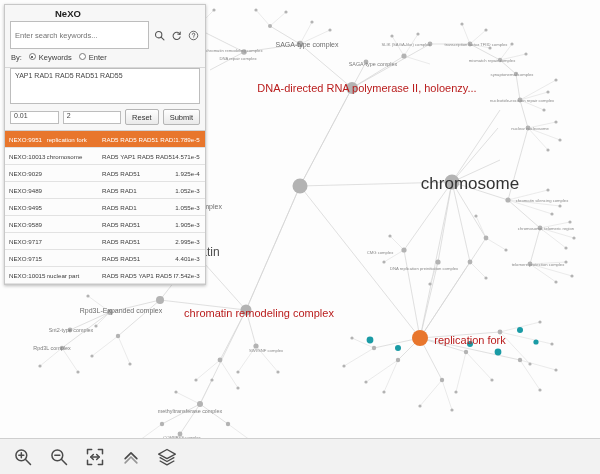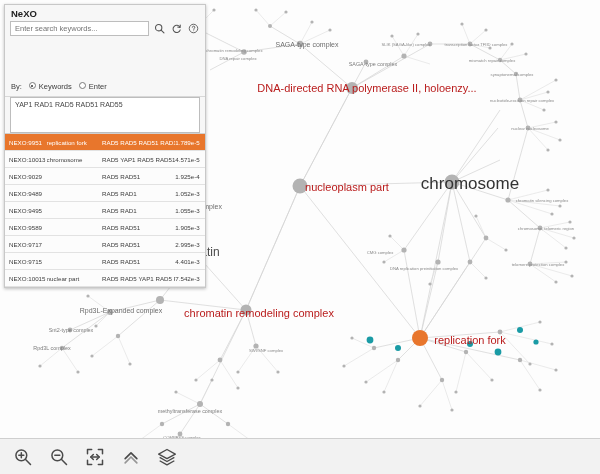--- a/index.html
+++ b/index.html
@@ -51,30 +51,31 @@
     box-shadow: 0 1px 3px rgba(0,0,0,0.25);
     font-size: 8px;
     color: #333;
     z-index: 40;
   }
   #panel-title {
     padding: 3px 6px 2px 6px;
     font-size: 9.5px;
     font-weight: bold;
     color: #222;
+    margin-left: 44px;
   }
   .search-row {
     display: flex;
     align-items: center;
     padding: 0 5px 4px 5px;
     gap: 4px;
   }
   #search-input {
     flex: 1;
-    height: 15px;
+    height: 28px;
     border: 1px solid #bdbdbd;
     background: #fff;
     font-size: 7.5px;
     color: #555;
     padding: 0 4px;
     box-sizing: border-box;
     font-family: "Liberation Sans", sans-serif;
   }
   .icon-btn {
     width: 13px; height: 13px;
@@ -85,21 +86,20 @@
     color: #555;
   }
   .icon-btn svg { display: block; }
   .by-row {
     display: flex;
     align-items: center;
     gap: 7px;
     padding: 0 6px 4px 6px;
     font-size: 7.5px;
     color: #3a3a3a;
-    margin-top: 42px;
   }
   .radio-wrap { display: flex; align-items: flex-start; gap: 3px; }
   .radio {
     width: 7px; height: 7px;
     border-radius: 50%;
     border: 1px solid #7a7a7a;
     background: #fff;
     box-sizing: border-box;
     position: relative;
   }
@@ -428,21 +428,20 @@
         <circle cx="470" cy="344" r="3" fill="#1a9ba5"></circle>
         <circle cx="498" cy="352" r="3.4" fill="#1a9ba5"></circle>
         <circle cx="520" cy="330" r="3" fill="#1a9ba5"></circle>
         <circle cx="536" cy="342" r="2.6" fill="#1a9ba5"></circle>
       </g>
     </svg>
 
     
     <div class="net-label lbl-xl" style="left:367px; top:88px;">DNA-directed RNA polymerase II, holoenzy...</div>
     <div class="net-label lbl-xxl" style="left:470px; top:184px;">chromosome</div>
-    <div class="net-label lbl-xl" style="left:347px; top:187px;">nucleoplasm part</div>
     <div class="net-label lbl-xl" style="left:470px; top:340px;">replication fork</div>
     <div class="net-label lbl-xl" style="left:259px; top:313px;">chromatin remodeling complex</div>
     <div class="net-label lbl-l" style="left:172px; top:252px;">nuclear chromatin</div>
     <div class="net-label lbl-s" style="left:156px; top:206px;">H4/H2A histone acetyltransferase complex</div>
     <div class="net-label lbl-s" style="left:121px; top:310px;">Rpd3L-Expanded complex</div>
     <div class="net-label lbl-xs" style="left:71px;  top:330px;">Snt2-type complex</div>
     <div class="net-label lbl-xs" style="left:52px;  top:348px;">Rpd3L complex</div>
     <div class="net-label lbl-s" style="left:307px; top:44px;">SAGA-type complex</div>
     <div class="net-label lbl-xs" style="left:373px; top:64px;">SAGA-type complex</div>
     <div class="net-label lbl-xxs" style="left:406px; top:44px;">SLIK (SAGA-like) complex</div>
@@ -499,20 +498,26 @@
         <span class="radio"></span>
         <span>Enter</span>
       </span>
     </div>
 
     <div class="section-divider"></div>
 
 
     <div id="gene-textarea">YAP1 RAD1 RAD5 RAD51 RAD55</div>
 
+    <div class="param-row">
+      <div class="param-input" id="pvalue-input">0.01</div>
+      <div class="param-input" id="count-input">2</div>
+      <div class="btn">Reset</div>
+      <div class="btn">Submit</div>
+    </div>
 
     <div id="results">
       <div class="res-row selected">
         <span class="c-id">NEXO:9951</span>
         <span class="c-name">replication fork</span>
         <span class="c-genes">RAD5 RAD5 RAD51 RAD1</span>
         <span class="c-p">1.789e-5</span>
       </div>
       <div class="res-row">
         <span class="c-id">NEXO:10013</span>

